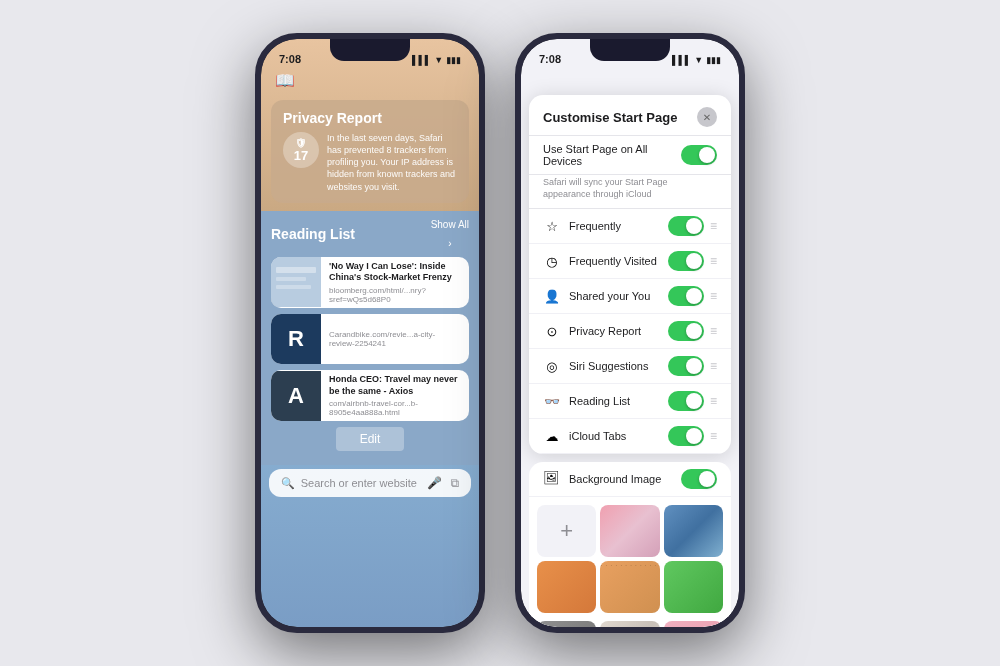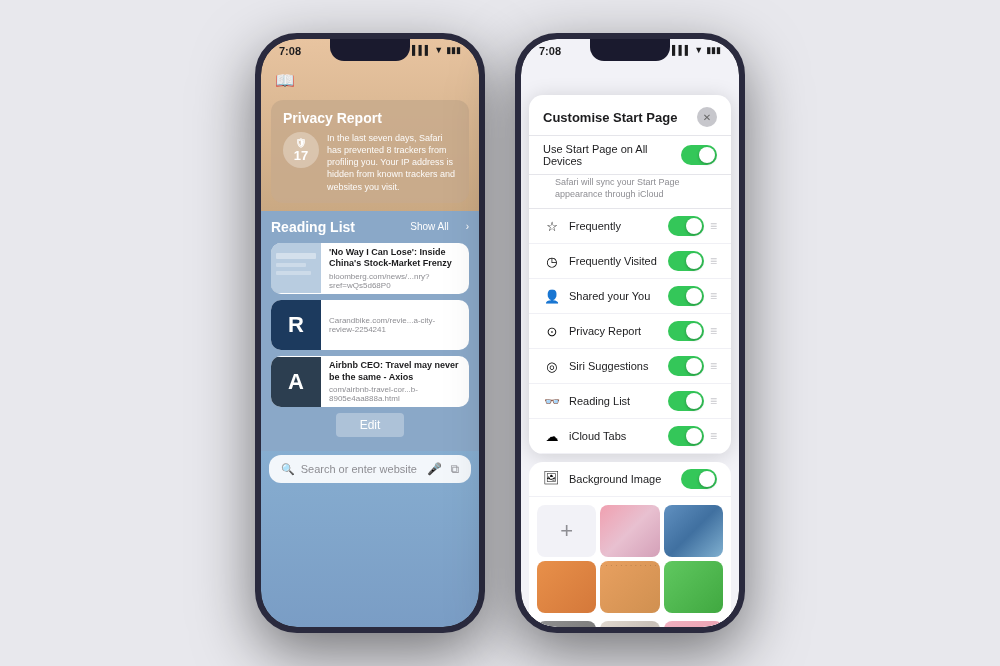--- a/index.html
+++ b/index.html
@@ -44,21 +44,21 @@
       height: 22px;
       background: #1a1a2e;
       border-radius: 0 0 14px 14px;
       z-index: 100;
     }
 
     
     .status-bar {
       display: flex;
       justify-content: space-between;
-      align-items: flex-start;
+      align-items: flex-end;
       padding: 6px 18px 2px;
       position: relative;
       z-index: 50;
       height: 28px;
     }
 
     .status-time {
       font-size: 11px;
       font-weight: 600;
       color: #1c1c1e;
@@ -157,21 +157,22 @@
       font-size: 14px;
       font-weight: 700;
       color: #fff;
     }
 
     .show-all {
       font-size: 10px;
       color: #fff;
       display: flex;
       align-items: center;
-      gap: 17px;
+      gap: 8px;
+      flex-direction: column;
     }
 
     .reading-card {
       background: #fff;
       border-radius: 10px;
       margin-bottom: 6px;
       overflow: hidden;
       display: flex;
       align-items: center;
       min-height: 50px;
@@ -318,21 +319,21 @@
 
     .toggle-label {
       flex: 1;
       font-size: 11px;
       color: #1c1c1e;
     }
 
     .toggle-sublabel {
       font-size: 9px;
       color: #8e8e93;
-      padding: 2px 26px 8px;
+      padding: 2px 14px 8px;
       border-bottom: 1px solid #e5e5ea;
       line-height: 1.3;
     }
 
     .toggle-switch {
       width: 36px;
       height: 20px;
       background: #34c759;
       border-radius: 10px;
       position: relative;
@@ -491,35 +492,35 @@
           <div class="reading-thumb reading-thumb-1">
             <svg width="50" height="50" viewBox="0 0 50 50">
               <rect width="50" height="50" fill="#b8cce0"></rect>
               <rect x="5" y="10" width="40" height="6" rx="1" fill="rgba(255,255,255,0.4)"></rect>
               <rect x="5" y="20" width="30" height="4" rx="1" fill="rgba(255,255,255,0.3)"></rect>
               <rect x="5" y="28" width="35" height="4" rx="1" fill="rgba(255,255,255,0.3)"></rect>
             </svg>
           </div>
           <div class="reading-info">
             <div class="reading-article-title">'No Way I Can Lose': Inside China's Stock-Market Frenzy</div>
-            <div class="reading-article-url">bloomberg.com/news/...nry?sref=wQs5d68P0</div>
+            <div class="reading-article-url">bloomberg.com/html/...nry?sref=wQs5d68P0</div>
           </div>
         </div>
 
         <div class="reading-card">
           <div class="reading-thumb reading-thumb-r">R</div>
           <div class="reading-info">
             <div class="reading-article-url">Carandbike.com/revie...a-city-review-2254241</div>
           </div>
         </div>
 
         <div class="reading-card">
           <div class="reading-thumb reading-thumb-a">A</div>
           <div class="reading-info">
-            <div class="reading-article-title">Airbnb CEO: Travel may never be the same - Axios</div>
+            <div class="reading-article-title">Honda CEO: Travel may never be the same - Axios</div>
             <div class="reading-article-url">com/airbnb-travel-cor...b-8905e4aa888a.html</div>
           </div>
         </div>
 
         <div class="edit-btn">
           <button class="edit-button">Edit</button>
         </div>
       </div>
 
       <div class="search-bar">

